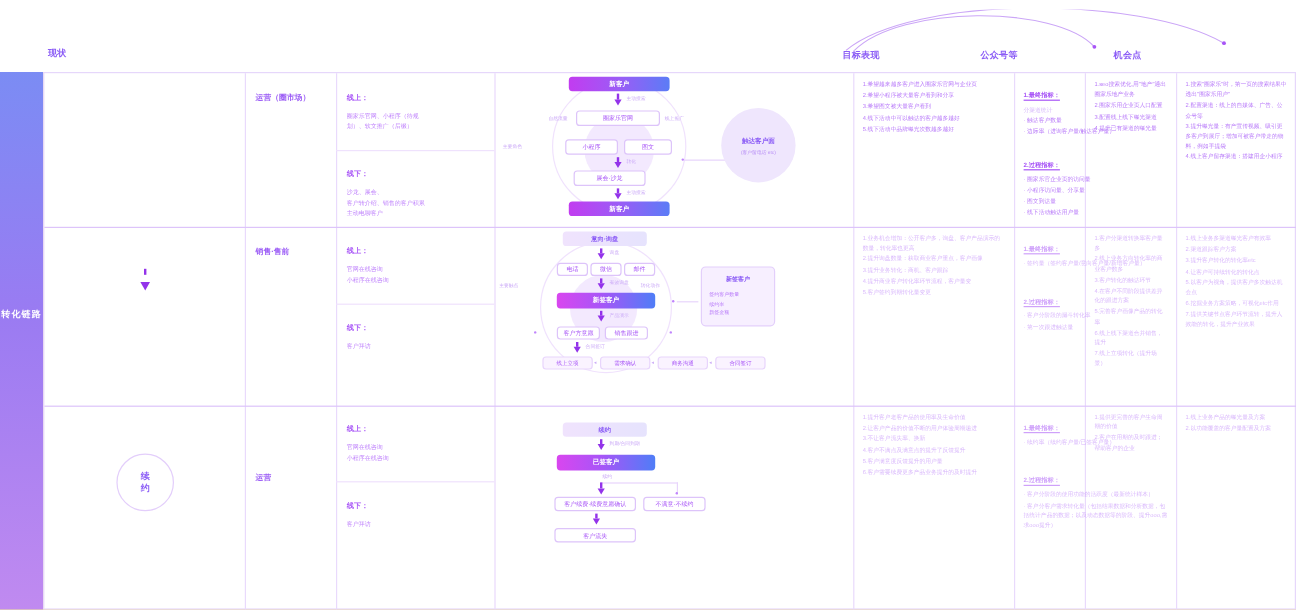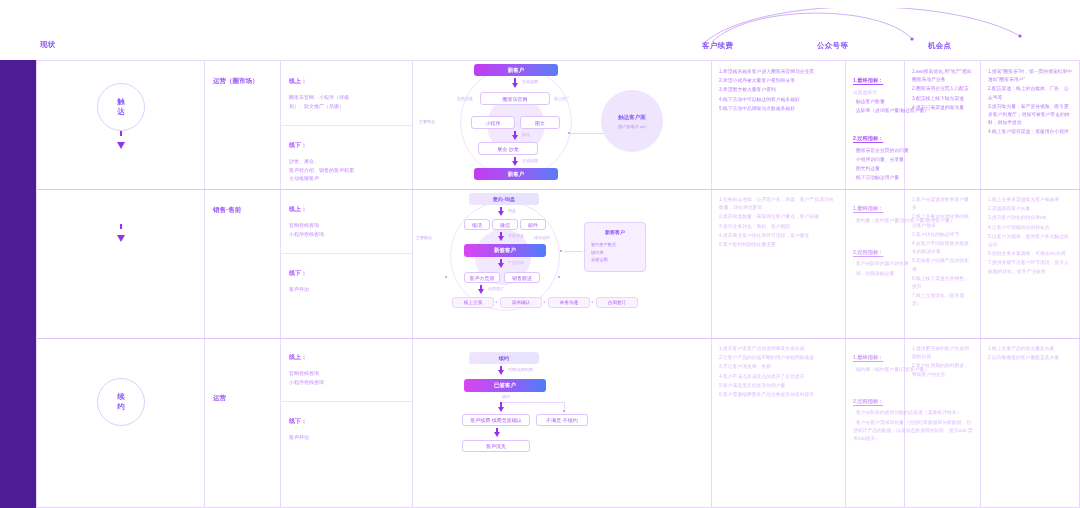--- a/index.html
+++ b/index.html
@@ -1,19 +1,19 @@
 <!DOCTYPE html>
 <html><head>
 <meta charset="utf-8">
 <style>
   html,body{margin:0;padding:0;background:#ffffff;}
   body{width:1080px;height:508px;overflow:hidden;
        font-family:"Liberation Sans","DejaVu Sans",sans-serif;
        color:#9b5cf6;}
-  #app{position:relative;width:1080px;height:508px;background:#4c1d95;}
+  #app{position:relative;width:1080px;height:508px;background:#a16207;}
 
   
   .header{position:absolute;left:0;top:0;width:1080px;height:60px;background:#fff;}
   .hdr-label{position:absolute;font-size:7.5px;font-weight:bold;color:#8b5cf6;white-space:nowrap;letter-spacing:.3px;}
   .arc-svg{position:absolute;left:690px;top:8px;width:390px;height:46px;}
 
   
   .rail{position:absolute;left:0;top:60px;width:36px;height:448px;
         background:linear-gradient(180deg,#7b8cf4 0%,#9a7bf2 45%,#c08af0 100%);}
   .rail-text{position:absolute;left:0;top:196px;width:36px;
@@ -78,55 +78,51 @@
   .dot{position:absolute;width:2px;height:2px;border-radius:50%;background:#c084fc;}
   .conn{position:absolute;background:#e8d5fc;}
 </style>
 </head>
 <body>
 
 <div id="app">
 
   <div class="header">
     <div class="hdr-label" style="left:40px;top:40px;">现状</div>
-    <div class="hdr-label" style="left:702px;top:41px;">客户续费</div>
+    <div class="hdr-label" style="left:702px;top:41px;">目标表现</div>
     <div class="hdr-label" style="left:817px;top:41px;">公众号等</div>
     <div class="hdr-label" style="left:928px;top:41px;">机会点</div>
     <svg class="arc-svg" viewBox="0 0 390 46">
       <path d="M22,34 C60,-4 190,-4 222,31" fill="none" stroke="#cba6f7" stroke-width="0.9"></path>
       <path d="M15,34 C70,-12 260,-12 330,28" fill="none" stroke="#cba6f7" stroke-width="0.9"></path>
       <circle cx="222" cy="31" r="1.6" fill="#a855f7"></circle>
       <circle cx="330" cy="28" r="1.6" fill="#a855f7"></circle>
     </svg>
   </div>
 
+  <div class="rail">
+    <div class="rail-text">转化链路</div>
+  </div>
 
   <div class="grid">
 
     <div class="vline" style="left:167px;"></div>
     <div class="vline" style="left:243px;"></div>
     <div class="vline" style="left:375px;"></div>
     <div class="vline" style="left:674px;"></div>
     <div class="vline" style="left:808px;"></div>
     <div class="vline" style="left:867px;"></div>
     <div class="vline" style="left:943px;"></div>
 
     <div class="hline" style="top:128px;"></div>
     <div class="hline" style="top:277px;"></div>
     <div class="hline-sub" style="left:243px;top:64px;width:132px;"></div>
     <div class="hline-sub" style="left:243px;top:192px;width:132px;"></div>
     <div class="hline-sub" style="left:243px;top:340px;width:132px;"></div>
 
-    <div class="stage" style="left:0;top:22px;">
-      <div class="circ">
-        <span>触达</span>
-      </div>
-      <div class="arrow-stem"></div>
-      <div class="arrow-dn"></div>
-    </div>
     <div class="stage" style="left:0;top:163px;">
       <div class="arrow-stem"></div>
       <div class="arrow-dn"></div>
     </div>
     <div class="stage" style="left:0;top:317px;">
       <div class="circ">
         <span>续约</span>
       </div>
     </div>
 

